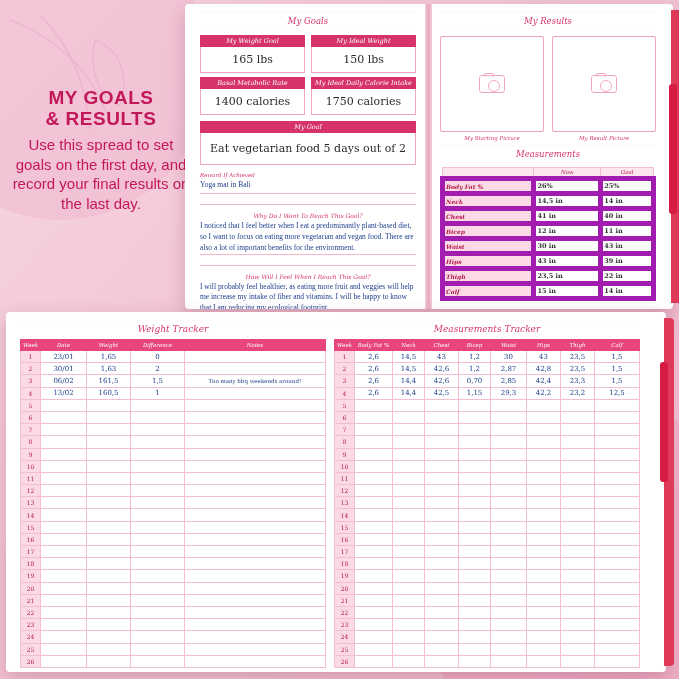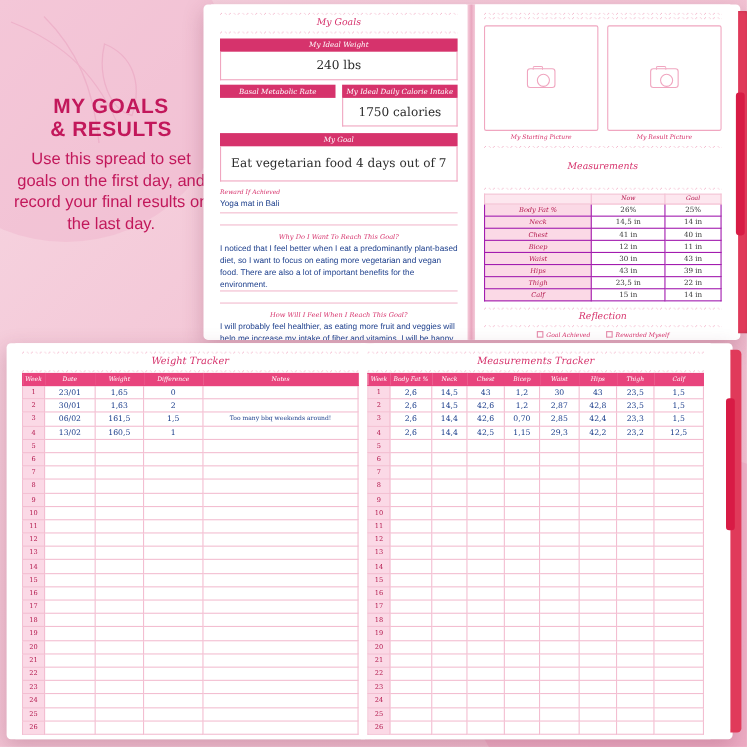--- a/index.html
+++ b/index.html
@@ -93,21 +93,21 @@
     background:#d6336c; color:#fff; text-align:center;
     font-size:6.5px; font-family:"DejaVu Serif",serif; font-style:italic;
     padding:2px 0;
   }
   .valbox {
     border:1px solid #f0a6c0; border-top:none;
     text-align:center; font-family:"DejaVu Serif",serif;
     font-size:11px; color:#2b2b2b; padding:6px 0;
   }
   .handw {
-    font-family:Liberation Sans, sans-serif;
+    font-family:Liberation Serif, serif;
     color:#1d3f8c;
     font-size:7.5px;
     line-height:1.45;
   }
   .rulefield { border-bottom:1px solid #f2b9cd; height:11px; }
 
   
   #goals-page { left:7px; width:232px; padding:6px 8px 0 8px; }
   .grid2 { display:flex; gap:6px; margin-top:4px; }
   .grid2 > div { flex:1; }
@@ -140,22 +140,22 @@
   .photo-caps { display:flex; gap:8px; margin-top:3px; }
   .photo-caps > div { flex:1; text-align:center; }
 
   table.meas { width:100%; border-collapse:collapse; margin-top:3px; }
   table.meas th {
     font-family:"DejaVu Serif",serif; font-style:italic; font-size:5.5px;
     color:#b3184d; font-weight:normal; padding:1px 0; border:1px solid #f3bed1;
     background:#fde7ef;
   }
   table.meas td {
-    border:1px solid #a21caf; font-family:"DejaVu Serif",serif;
-    font-size:6.5px; color:#333; height:10px; text-align:center;
+    border:5px solid #a21caf; font-family:"DejaVu Serif",serif;
+    font-size:6.5px; color:#333; height:10px; font-weight:bold;
   }
   table.meas td.lbl { background:#fbd9e6; color:#b3184d; font-style:italic; font-size:6px; }
 
   .reflect-legend { display:flex; justify-content:center; gap:14px; margin-top:3px; }
   .reflect-legend span { font-family:"DejaVu Serif",serif; font-style:italic; color:#d6336c; font-size:5.5px; }
   .chk { display:inline-block; width:6px; height:6px; border:1px solid #e58aab; margin-right:3px; vertical-align:-1px; }
 
   
   #wt-page { left:8px; width:318px; padding:6px 6px 0 6px; }
   #ms-page { left:322px; width:318px; padding:6px 6px 0 6px; }
@@ -209,38 +209,43 @@
   <div class="elastic"></div>
   <div class="spine" style="left:240px"></div>
 
   <div class="page" id="goals-page">
     <div class="wave"></div>
     <div class="sec-title" style="margin:2px 0 1px">My Goals</div>
     <div class="wave"></div>
 
     <div class="grid2">
       <div>
+        <div class="barlabel">My Weight Goal</div>
+        <div class="valbox">165 lbs</div>
+      </div>
+      <div>
         <div class="barlabel">My Ideal Weight</div>
-        <div class="valbox">240 lbs</div>
+        <div class="valbox">150 lbs</div>
       </div>
     </div>
 
     <div class="grid2">
       <div>
         <div class="barlabel">Basal Metabolic Rate</div>
+        <div class="valbox">1400 calories</div>
       </div>
       <div>
         <div class="barlabel">My Ideal Daily Calorie Intake</div>
         <div class="valbox">1750 calories</div>
       </div>
     </div>
 
     <div class="goal-single">
       <div class="barlabel">My Goal</div>
-      <div class="valbox" style="padding:9px 0">Eat vegetarian food 4 days out of 7</div>
+      <div class="valbox" style="padding:9px 0">Eat vegetarian food 5 days out of 2</div>
     </div>
 
     <div style="margin-top:7px">
       <div class="qtitle" style="text-align:left;font-size:5.5px">Reward If Achieved</div>
       <div class="handw" style="border-bottom:1px solid #f2b9cd;padding-bottom:2px">Yoga mat in Bali</div>
       <div class="rulefield"></div>
     </div>
 
     <div class="qblock">
       <div class="qtitle">Why Do I Want To Reach This Goal?</div>
@@ -251,37 +256,38 @@
     <div class="qblock">
       <div class="qtitle">How Will I Feel When I Reach This Goal?</div>
       <div class="handw" style="border-bottom:1px solid #f2b9cd">I will probably feel healthier, as eating more fruit and veggies will help me increase my intake of fiber and vitamins. I will be happy to know that I am reducing my ecological footprint.</div>
 
     </div>
 
   </div>
 
   <div class="page" id="results-page">
     <div class="wave"></div>
+    <div class="sec-title" style="margin:2px 0 1px">My Results</div>
     <div class="wave"></div>
 
     <div class="photo-row">
       <div class="photo">
           <span class="cam"></span>
         </div>
       <div class="photo">
           <span class="cam"></span>
         </div>
     </div>
     <div class="photo-caps">
       <div class="sec-title" style="font-size:5.5px">My Starting Picture</div>
       <div class="sec-title" style="font-size:5.5px">My Result Picture</div>
     </div>
 
     <div class="wave" style="margin-top:3px"></div>
-    <div class="sec-title" style="margin:12px 0">Measurements</div>
+    <div class="sec-title" style="margin:1px 0">Measurements</div>
     <div class="wave"></div>
 
     <table class="meas">
       <thead>
         <tr>
           <th></th>
           <th>Now</th>
           <th>Goal</th>
         </tr>
       </thead>

